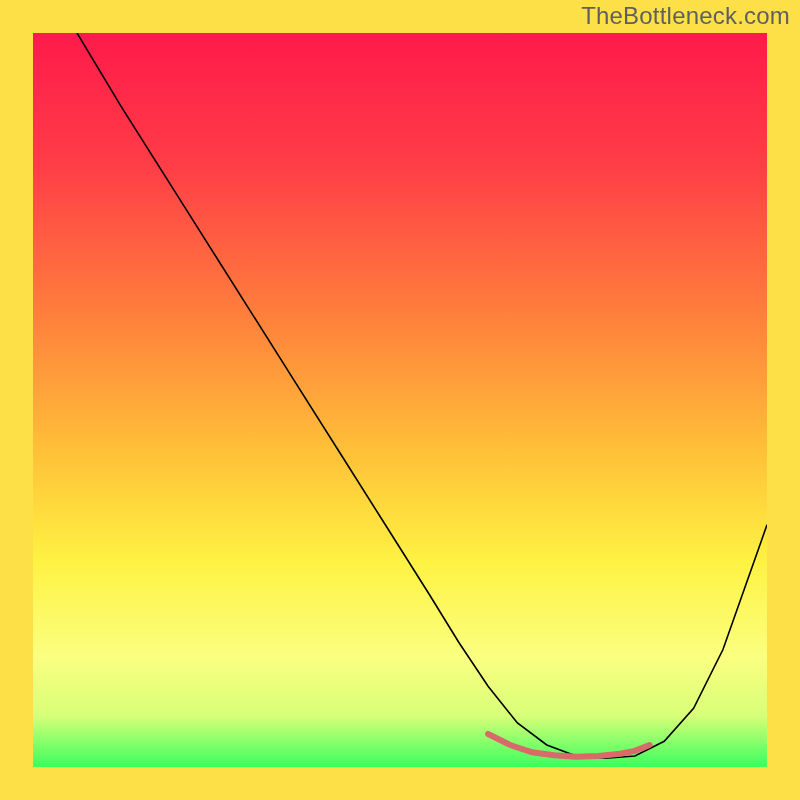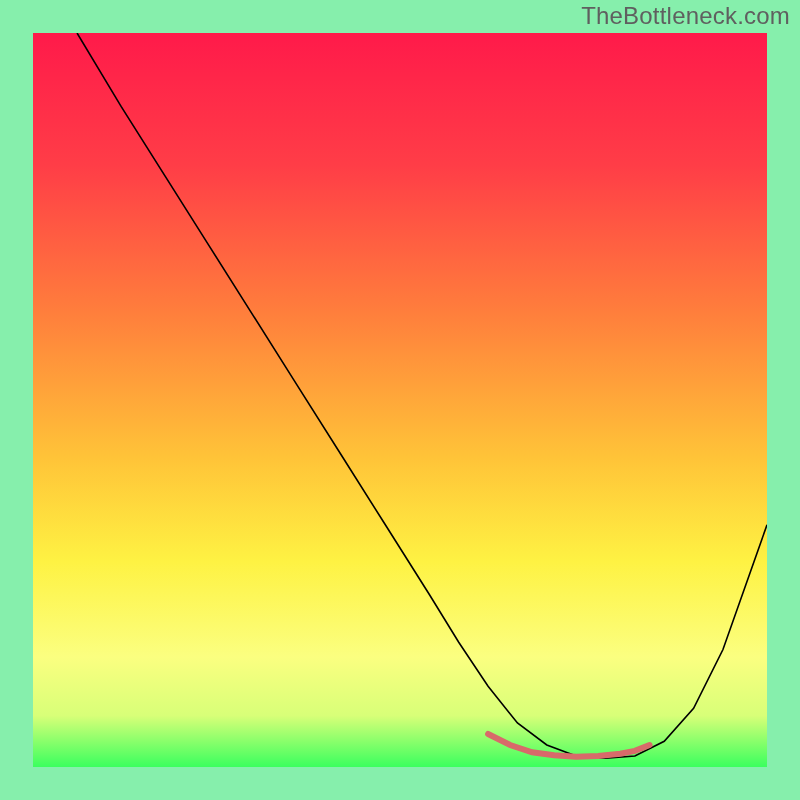--- a/index.html
+++ b/index.html
@@ -8,21 +8,21 @@
     width: 800px;
     height: 800px;
     background: #000000;
     font-family: Arial, Helvetica, sans-serif;
     overflow: hidden;
   }
   .frame {
     position: relative;
     width: 800px;
     height: 800px;
-    background: #86efac;
+    background: #fde047;
   }
   .watermark {
     position: absolute;
     top: 2px;
     right: 10px;
     color: #5f5f5f;
     font-size: 24px;
     font-weight: 500;
     letter-spacing: 0.2px;
     font-family: Arial, Helvetica, sans-serif;

